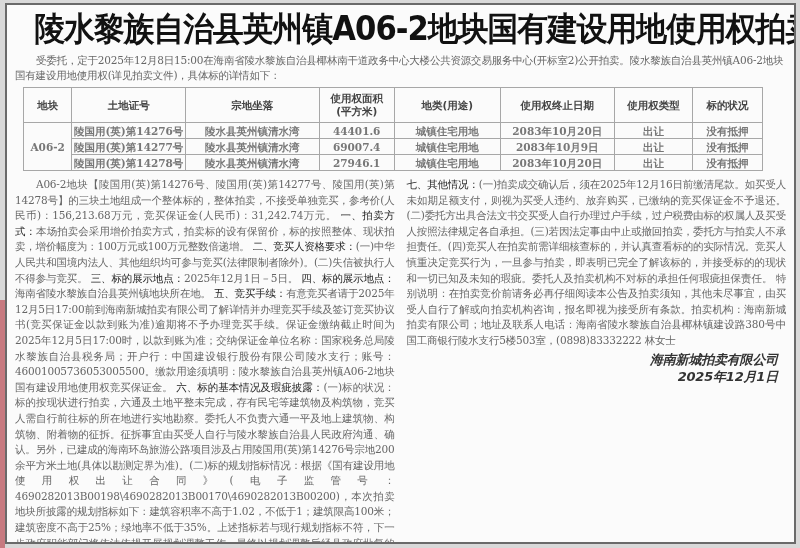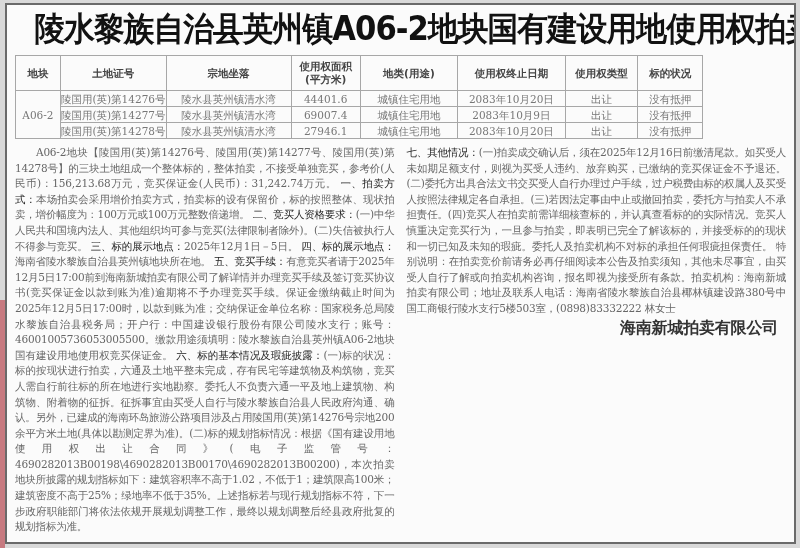--- a/index.html
+++ b/index.html
@@ -50,42 +50,42 @@
   }
   .intro {
     font-size: 10.5px;
     line-height: 15px;
     padding: 2px 8px 0 8px;
     color: #666;
     text-indent: 2em;
     letter-spacing: -0.2px;
   }
   table.lots {
-    margin: 4px 0 0 8px;
-    width: 688px;
+    margin: 4px 0 0 16px;
+    width: 740px;
     border-collapse: collapse;
     font-size: 10.5px;
     color: #777;
     padding-left: 18px;
   }
   table.lots th, table.lots td {
     border: 1px solid #a7a7a7;
     text-align: center;
     padding: 0;
     white-space: nowrap;
   }
   table.lots th {
     font-family: "DejaVu Sans", "Liberation Sans", sans-serif;
     font-weight: bold;
     color: #444;
     height: 34px;
     font-size: 10.5px;
     line-height: 13px;
   }
-  table.lots td { height: 15px; line-height: 14px; }
+  table.lots td { height: 15px; line-height: 14px; font-weight: bold; }
   .cols {
     display: flex;
     margin: 6px 8px 0 8px;
     gap: 12px;
   }
   .col {
     width: 382px;
     font-size: 10.5px;
     line-height: 15.6px;
     color: #666;
@@ -97,33 +97,35 @@
   .b {
     font-family: "DejaVu Sans", "Liberation Sans", sans-serif;
     font-weight: normal;
     color: #222;
   }
   .sign {
     text-align: right;
     font-family: "DejaVu Sans", "Liberation Sans", sans-serif;
     font-weight: bold;
     color: #333;
-    font-size: 16px;
+    font-size: 13px;
     line-height: 17px;
     padding-right: 8px;
     margin-top: 2px;
+    font-style: italic;
   }
 </style>
 </head>
 <body>
 
 <div class="left-strip"></div>
 
 <div class="page">
   <div class="title">陵水黎族自治县英州镇A06-2地块国有建设用地使用权拍卖公告</div>
+  <div class="intro">受委托，定于2025年12月8日15:00在海南省陵水黎族自治县椰林南干道政务中心大楼公共资源交易服务中心(开标室2)公开拍卖。陵水黎族自治县英州镇A06-2地块国有建设用地使用权(详见拍卖文件)，具体标的详情如下：</div>
 
   <table class="lots">
     <colgroup>
       <col style="width:47px">
         <col style="width:97px">
         <col style="width:130px">
         <col style="width:73px">
       <col style="width:103px">
         <col style="width:111px">
         <col style="width:76px">
@@ -184,16 +186,17 @@
         <span class="b">六、标的基本情况及瑕疵披露：</span><span>(一)标的状况：标的按现状进行拍卖，六通及土地平整未完成，存有民宅等建筑物及构筑物，竞买人需自行前往标的所在地进行实地勘察。委托人不负责六通一平及地上建筑物、构筑物、附着物的征拆。征拆事宜由买受人自行与陵水黎族自治县人民政府沟通、确认。另外，已建成的海南环岛旅游公路项目涉及占用陵国用(英)第14276号宗地200余平方米土地(具体以勘测定界为准)。(二)标的规划指标情况：根据《国有建设用地使用权出让合同》(电子监管号：4690282013B00198\4690282013B00170\4690282013B00200)，本次拍卖地块所披露的规划指标如下：建筑容积率不高于1.02，不低于1；建筑限高100米；建筑密度不高于25%；绿地率不低于35%。上述指标若与现行规划指标不符，下一步政府职能部门将依法依规开展规划调整工作，最终以规划调整后经县政府批复的规划指标为准。</span>
       </p>
     </div>
     <div class="col" style="margin-top:-0px">
       <p>
         <span class="b">七、其他情况：</span><span>(一)拍卖成交确认后，须在2025年12月16日前缴清尾款。如买受人未如期足额支付，则视为买受人违约、放弃购买，已缴纳的竞买保证金不予退还。(二)委托方出具合法文书交买受人自行办理过户手续，过户税费由标的权属人及买受人按照法律规定各自承担。(三)若因法定事由中止或撤回拍卖，委托方与拍卖人不承担责任。(四)竞买人在拍卖前需详细核查标的，并认真查看标的的实际情况。竞买人慎重决定竞买行为，一旦参与拍卖，即表明已完全了解该标的，并接受标的的现状和一切已知及未知的瑕疵。委托人及拍卖机构不对标的承担任何瑕疵担保责任。</span>
         <span>特别说明：在拍卖竞价前请务必再仔细阅读本公告及拍卖须知，其他未尽事宜，由买受人自行了解或向拍卖机构咨询，报名即视为接受所有条款。拍卖机构：海南新城拍卖有限公司；地址及联系人电话：海南省陵水黎族自治县椰林镇建设路380号中国工商银行陵水支行5楼503室，(0898)83332222 林女士</span>
       </p>
       <div class="sign">
         <div>海南新城拍卖有限公司</div>
+        <div>2025年12月1日</div>
       </div>
     </div>
   </div>
 </div>
 
 </body></html>

